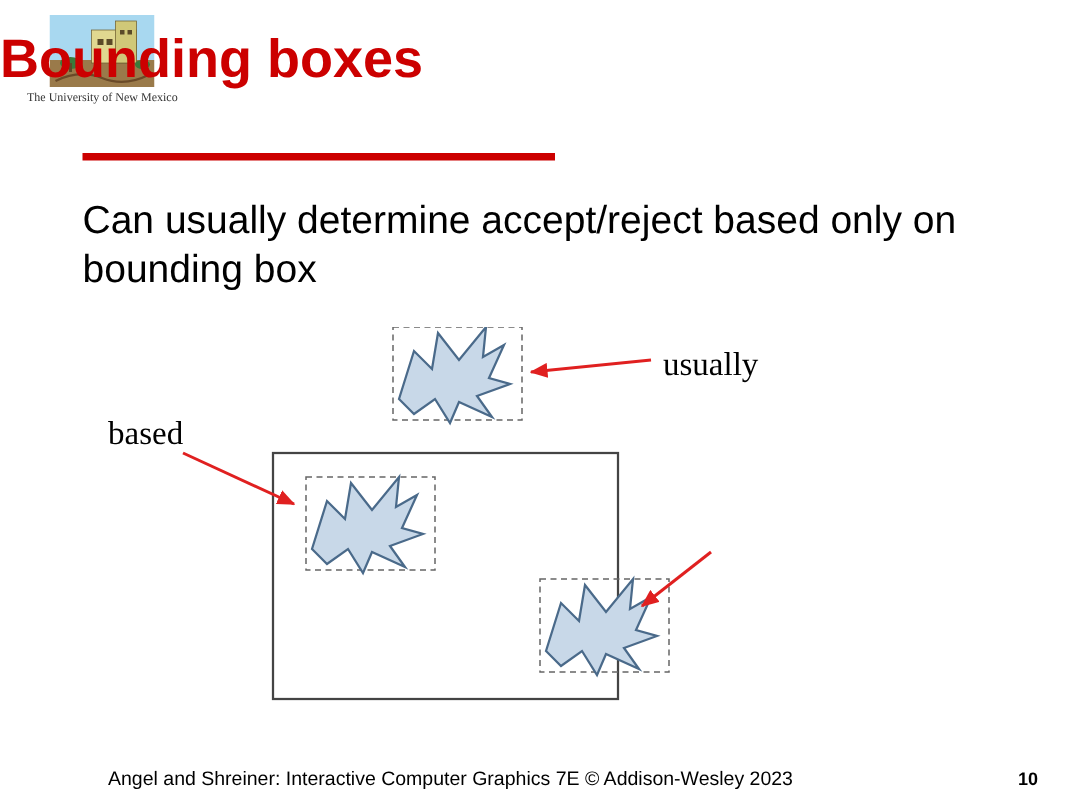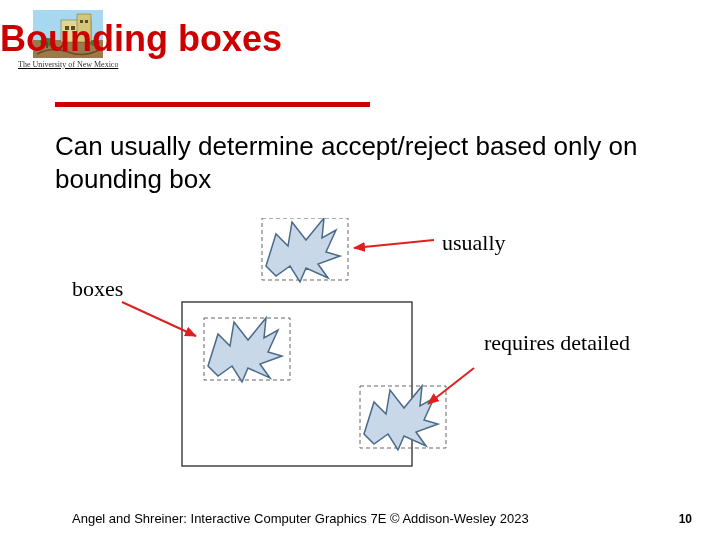--- a/index.html
+++ b/index.html
@@ -12,21 +12,20 @@
     color: #000;
     position: relative;
     overflow: hidden;
   }
   .logo {
     position: absolute;
     top: 10px;
     left: 18px;
     width: 100px;
     text-align: center;
-    text-decoration: underline;
   }
   .logo svg { display: block; margin: 0 auto; }
   .logo-caption {
     font-family: Georgia, 'Times New Roman', serif;
     font-size: 8px;
     color: #333;
     margin-top: 2px;
     white-space: nowrap;
   }
   .title {
@@ -110,24 +109,24 @@
 
 <div class="rule"></div>
 
 <div class="body-text">Can usually determine accept/reject based only on bounding box</div>
 
 <div class="figure-area">
 
   
   <div class="label reject-label">usually</div>
   
-  <div class="label accept-label">boxes</div>
+  <div class="label accept-label">based</div>
   
   <div class="label detailed-label">
-    <span>requires detailed</span><br>
+    <br>
   </div>
 
   <svg width="580" height="260" viewBox="0 0 580 260">
     <defs>
 
       <g id="jagshape">
         <polygon points="4,50 14,18 26,30 30,6 44,24 62,2 60,22 74,14 64,36 78,40 56,48 66,62 44,52 38,66 28,50 14,60" fill="#c8d8e8" stroke="#4a6a8a" stroke-width="1.5"></polygon>
       </g>
 
       <marker id="arrowhead" markerWidth="12" markerHeight="10" refX="11" refY="5" orient="auto" markerUnits="userSpaceOnUse">

